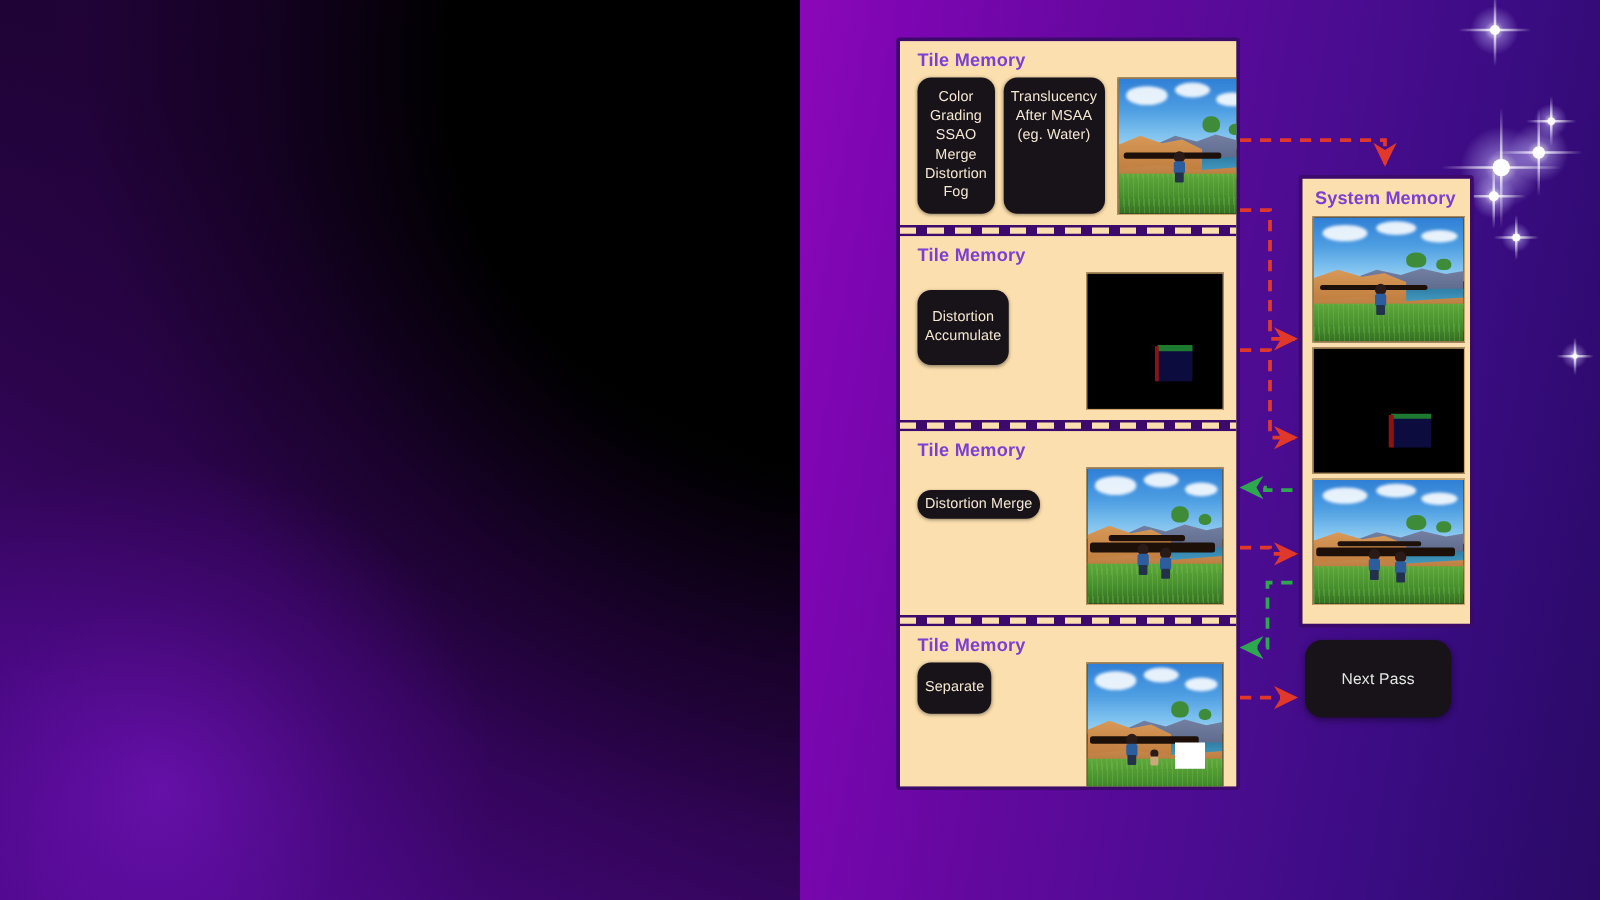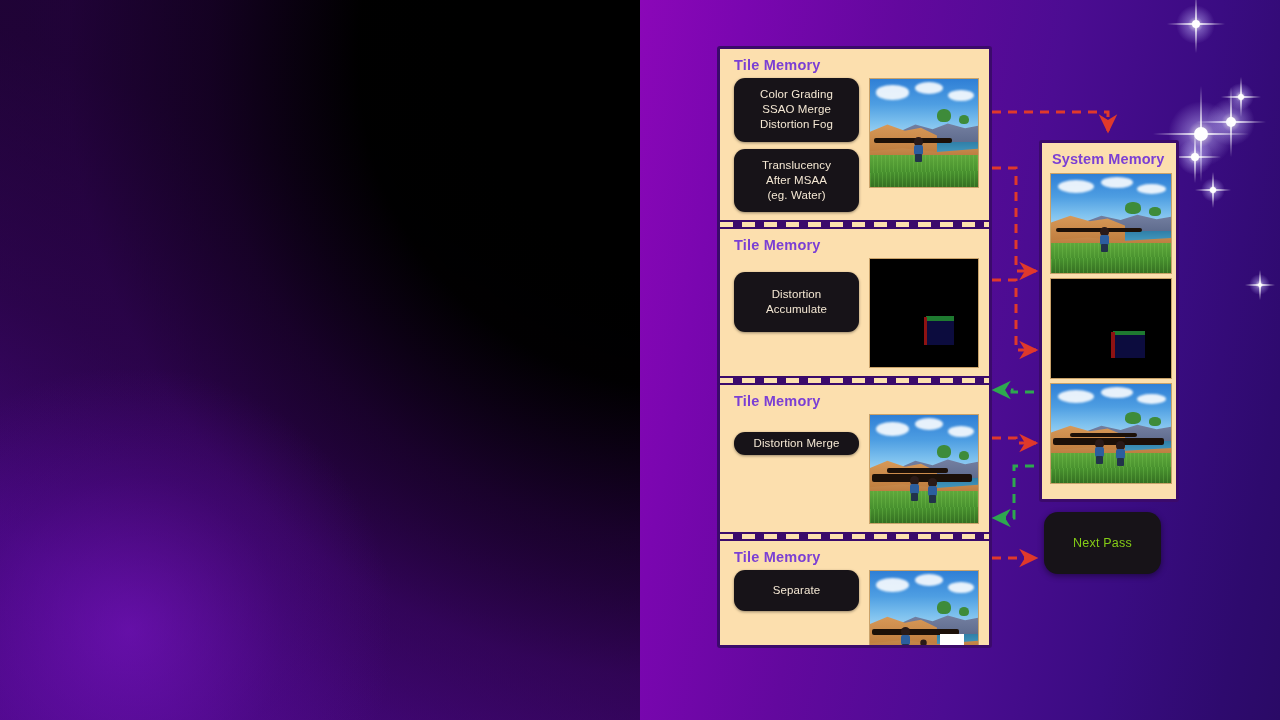--- a/index.html
+++ b/index.html
@@ -54,34 +54,34 @@
     position:absolute; background:linear-gradient(90deg, rgba(255,255,255,0) 0%, rgba(255,255,255,0.95) 50%, rgba(255,255,255,0) 100%);
   }
   .star .ray-v { background:linear-gradient(0deg, rgba(255,255,255,0) 0%, rgba(255,255,255,0.95) 50%, rgba(255,255,255,0) 100%); }
   .star .halo { position:absolute; border-radius:50%;
     background:radial-gradient(circle, rgba(255,255,255,0.85) 0%, rgba(200,190,255,0.40) 28%, rgba(150,120,255,0.0) 70%); }
 
   
   #tile-memory-stack {
     position:absolute; left:77px; top:30px; width:275px; height:602px;
     background:#FCDFAE; border:3px solid #3B0A6B; border-radius:3px;
-    padding:0; overflow:hidden;margin-top:16px;
+    padding:0; overflow:hidden;
   }
   .tile-section { position:relative; background:#FCDFAE; padding:6px 10px 8px 10px; }
   .tile-sep { height:9px; background:#3B0A6B; position:relative; }
   .tile-sep::after {
     content:""; position:absolute; left:0; right:0; top:2px; height:5px;
     background:repeating-linear-gradient(90deg, #FCDFAE 0px, #FCDFAE 13px, rgba(0,0,0,0) 13px, rgba(0,0,0,0) 22px);
   }
   .tile-label {
     color:#7B3FD4; font-size:14.5px; font-weight:bold; letter-spacing:0.2px;
     margin:2px 0 5px 4px;
   }
   .tile-body { display:flex; align-items:flex-start; gap:10px; }
-  .pass-col { flex:1 1 auto; display:flex; flex-direction:column; gap:7px; padding-left:4px; }
+  .pass-col { flex:1 1 auto; display:flex; flex-direction:row; gap:7px; padding-left:4px; }
   .pass-box {
     background:#171318; border-radius:11px; color:#F4E7D3;
     font-size:11.5px; line-height:1.32; text-align:center;
     padding:9px 6px; letter-spacing:0.1px;
     box-shadow:0 1px 3px rgba(0,0,0,0.4);
   }
   .thumb {
     flex:0 0 auto; width:110px; height:110px; border:1px solid #C9A26A;
     position:relative; overflow:hidden; background:#000;
   }
@@ -128,21 +128,21 @@
   }
   #system-memory .sm-label {
     color:#7B3FD4; font-size:14.5px; font-weight:bold; letter-spacing:0.1px;
     margin:2px 0 6px 2px;
   }
   .sm-thumb { width:122px; height:101px; border:1px solid #C9A26A; position:relative; overflow:hidden; background:#000; margin-bottom:4px; }
 
   
   #next-pass {
     position:absolute; left:404px; top:512px; width:117px; height:62px;
-    background:#171318; border-radius:14px; color:#84cc16;
+    background:#171318; border-radius:14px; color:#e5e5e5;
     display:flex; align-items:center; justify-content:center;
     font-size:12.5px; letter-spacing:0.2px;
     box-shadow:0 2px 6px rgba(0,0,0,0.45);
   }
 
   
   #arrow-layer { position:absolute; left:0; top:0; width:640px; height:720px; pointer-events:none; }
 </style>
 </head>
 <body>

